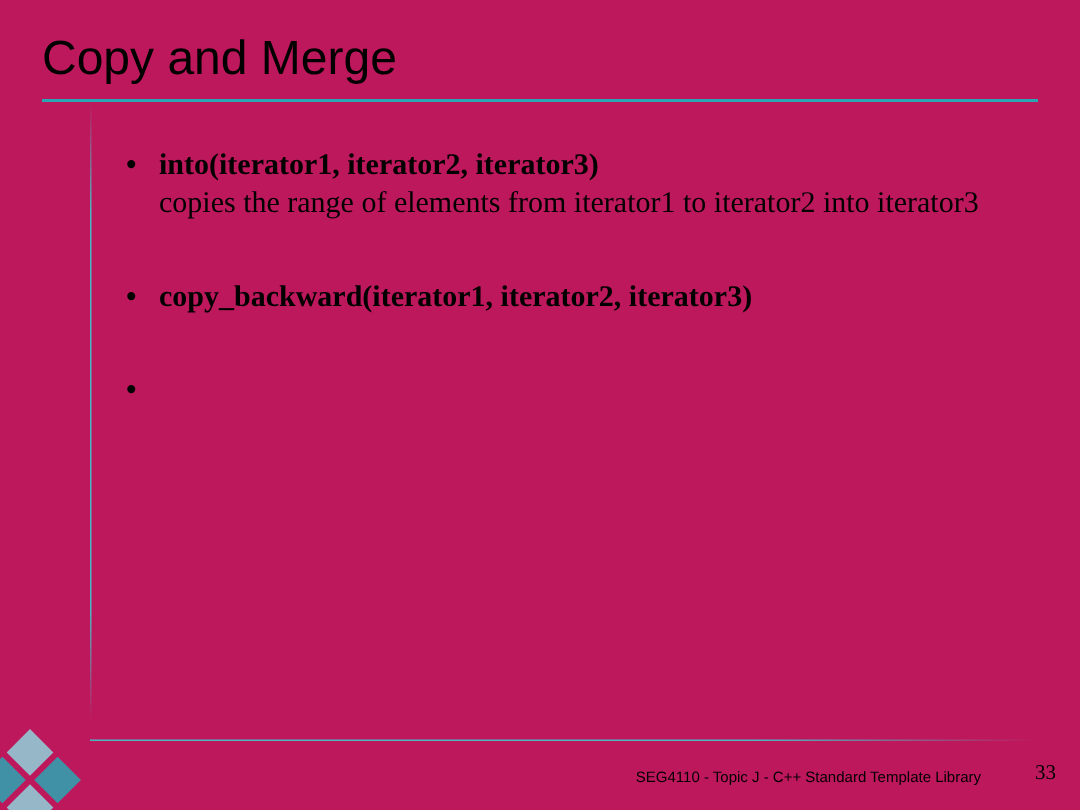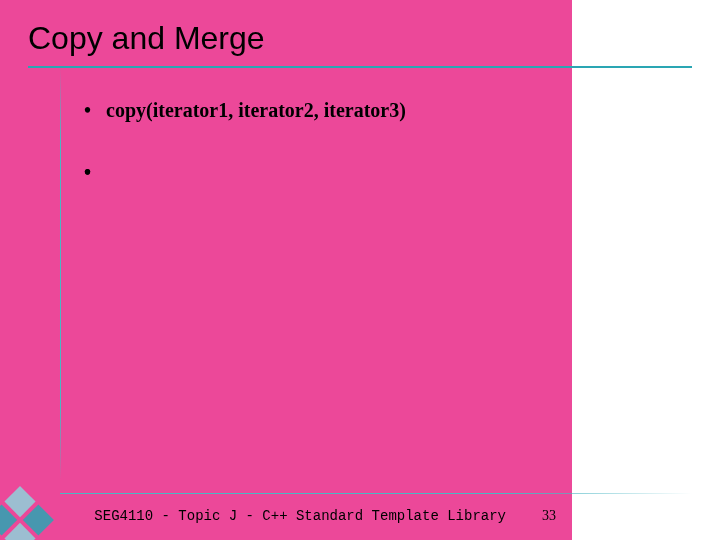--- a/index.html
+++ b/index.html
@@ -3,24 +3,24 @@
 <meta charset="utf-8">
 <style>
   * { margin: 0; padding: 0; box-sizing: border-box; }
   html, body { width: 720px; height: 540px; overflow: hidden; }
   body {
     font-family: "Times New Roman", Times, serif;
     background: #ffffff;
     position: relative;
   }
   .slide {
-    width: 572px;
+    width: 720px;
     height: 540px;
     position: relative;
-    background: #ec4899;
+    background: #be185d;
     padding-left: 12px;
   }
   .title {
     position: absolute;
     left: 28px;
     top: 20px;
     font-family: Arial, Helvetica, sans-serif;
     font-size: 32px;
     color: #000000;
     font-weight: 400;
@@ -66,23 +66,23 @@
     left: 60px;
     bottom: 46px;
     width: 632px;
     height: 1px;
     background: linear-gradient(to right, #4bb7c4 0%, #4bb7c4 70%, rgba(75,183,196,0) 100%);
   }
   .footer-text {
     position: absolute;
     right: 66px;
     bottom: 16px;
-    font-size: 14px;
+    font-size: 10px;
     color: #000;
-    font-family: Liberation Mono, monospace;
+    font-family: Liberation Sans, sans-serif;
   }
   .page-num {
     position: absolute;
     right: 16px;
     bottom: 16px;
     font-size: 14px;
     color: #000;
     font-family: "Times New Roman", Times, serif;
   }
   .corner-deco {
@@ -110,27 +110,29 @@
 
   <div class="title">Copy and Merge</div>
   <div class="title-underline"></div>
   <div class="vline"></div>
 
   <div class="content">
 
     <div class="item">
       <div class="item-head">
         <span class="bullet">•</span>
-        <span>copy(iterator1, iterator2, iterator3)</span>
+        <span>into(iterator1, iterator2, iterator3)</span>
       </div>
+      <div class="item-desc">copies the range of elements from iterator1 to iterator2 into iterator3</div>
     </div>
 
     <div class="item">
       <div class="item-head">
         <span class="bullet">•</span>
+        <span>copy_backward(iterator1, iterator2, iterator3)</span>
       </div>
     </div>
 
     <div class="item">
       <div class="item-head">
         <span class="bullet">•</span>
       </div>
     </div>
 
   </div>

